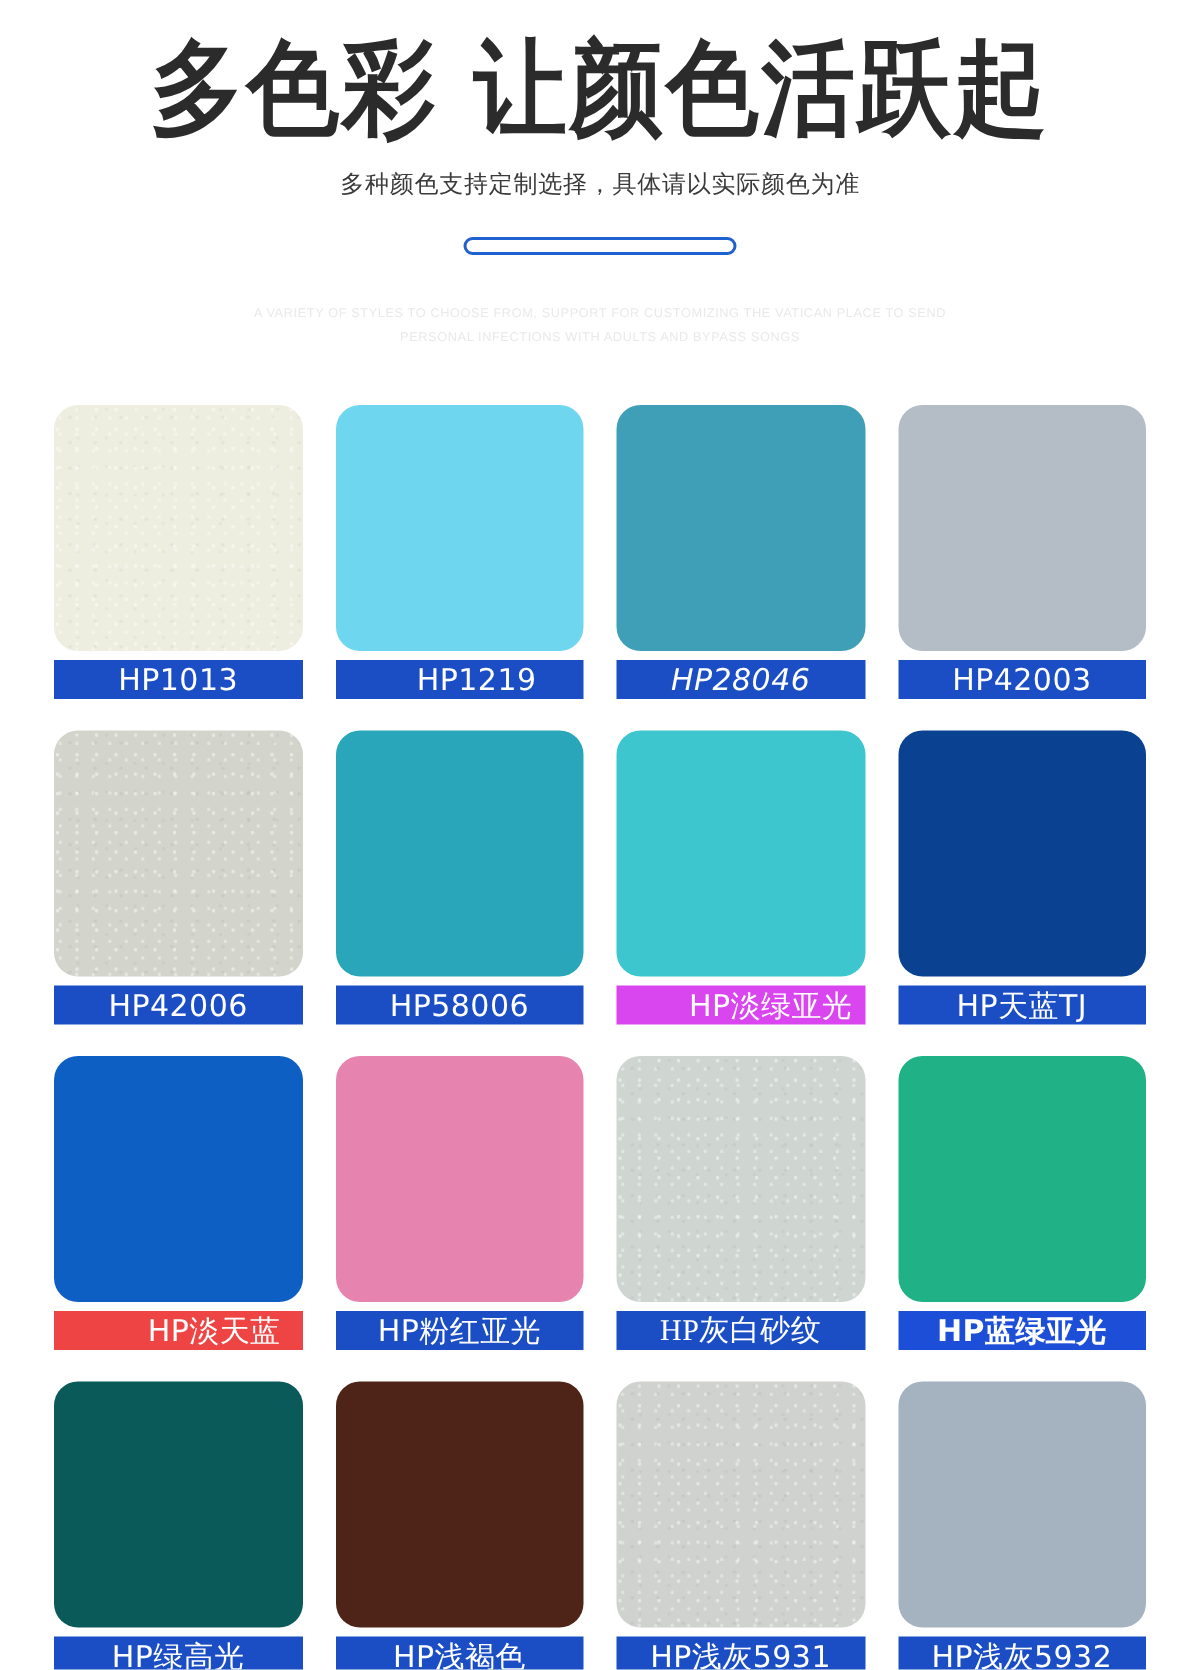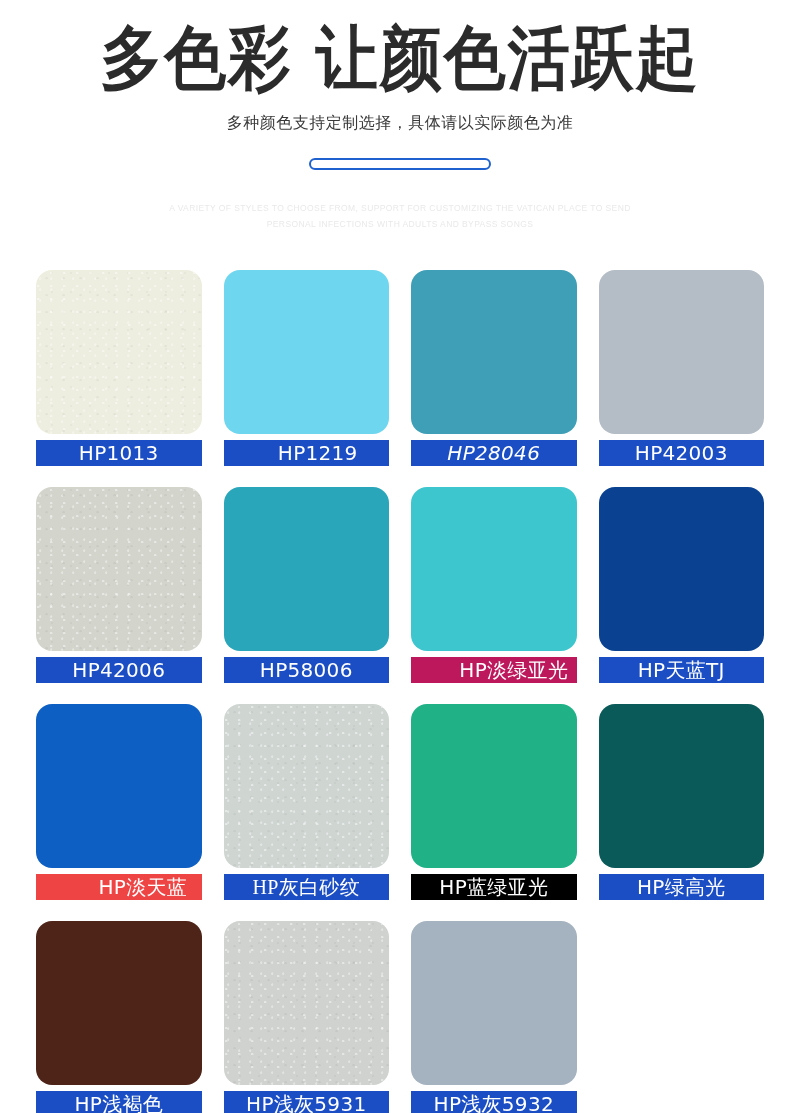--- a/index.html
+++ b/index.html
@@ -174,37 +174,41 @@
       <div class="cell">
         <div class="swatch tex" style="background: rgb(211, 213, 204);"></div>
         <div class="label" style="background: rgb(27, 78, 196); color: rgb(255, 255, 255);">HP42006</div>
       </div>
       <div class="cell">
         <div class="swatch" style="background: rgb(42, 166, 187);"></div>
         <div class="label" style="background: rgb(27, 78, 196); color: rgb(255, 255, 255);">HP58006</div>
       </div>
       <div class="cell">
         <div class="swatch" style="background: rgb(62, 198, 207);"></div>
-        <div class="label" style="background: #be185d; color: rgb(255, 255, 255); padding-left: 40px;">HP淡绿亚光</div>
+        <div class="label" style="background: #d946ef; color: rgb(255, 255, 255); padding-left: 40px;">HP淡绿亚光</div>
       </div>
       <div class="cell">
         <div class="swatch" style="background: rgb(10, 66, 145);"></div>
         <div class="label" style="background: rgb(27, 78, 196); color: rgb(255, 255, 255);">HP天蓝TJ</div>
       </div>
       <div class="cell">
         <div class="swatch" style="background: rgb(13, 95, 196);"></div>
         <div class="label" style="background: #ef4444; color: rgb(255, 255, 255); padding-left: 48px;">HP淡天蓝</div>
       </div>
       <div class="cell">
+        <div class="swatch" style="background: rgb(230, 131, 174);"></div>
+        <div class="label" style="background: rgb(27, 78, 196); color: rgb(255, 255, 255);">HP粉红亚光</div>
+      </div>
+      <div class="cell">
         <div class="swatch tex" style="background: rgb(207, 214, 210);"></div>
         <div class="label" style="background: rgb(27, 78, 196); color: rgb(255, 255, 255); font-family: Liberation Serif, serif;">HP灰白砂纹</div>
       </div>
       <div class="cell">
         <div class="swatch" style="background: rgb(32, 177, 134);"></div>
-        <div class="label" style="background: #000000; color: rgb(255, 255, 255);">HP蓝绿亚光</div>
+        <div class="label" style="background: #1d4ed8; color: rgb(255, 255, 255); font-weight: bold;">HP蓝绿亚光</div>
       </div>
       <div class="cell">
         <div class="swatch" style="background: rgb(11, 90, 90);"></div>
         <div class="label" style="background: rgb(27, 78, 196); color: rgb(255, 255, 255);">HP绿高光</div>
       </div>
       <div class="cell">
         <div class="swatch" style="background: rgb(78, 36, 24);"></div>
         <div class="label" style="background: rgb(27, 78, 196); color: rgb(255, 255, 255);">HP浅褐色</div>
       </div>
       <div class="cell">

